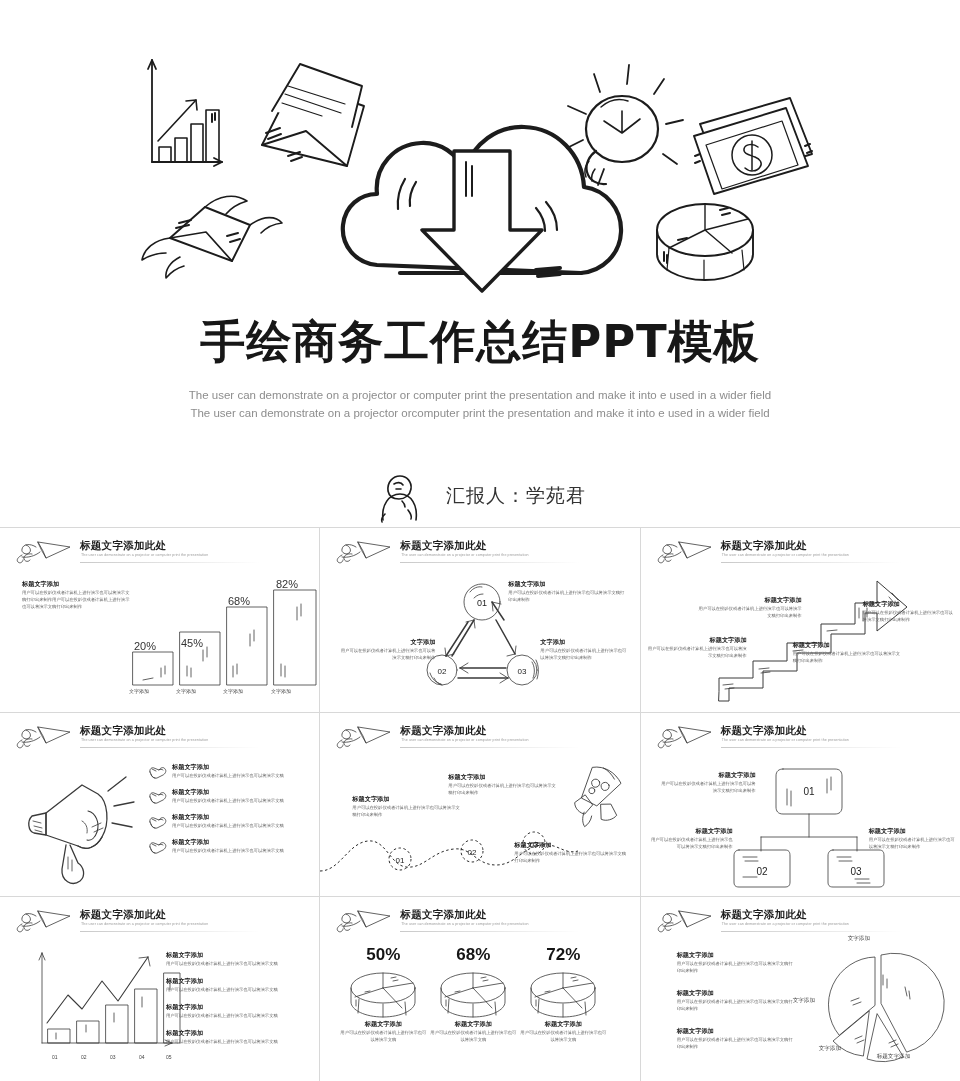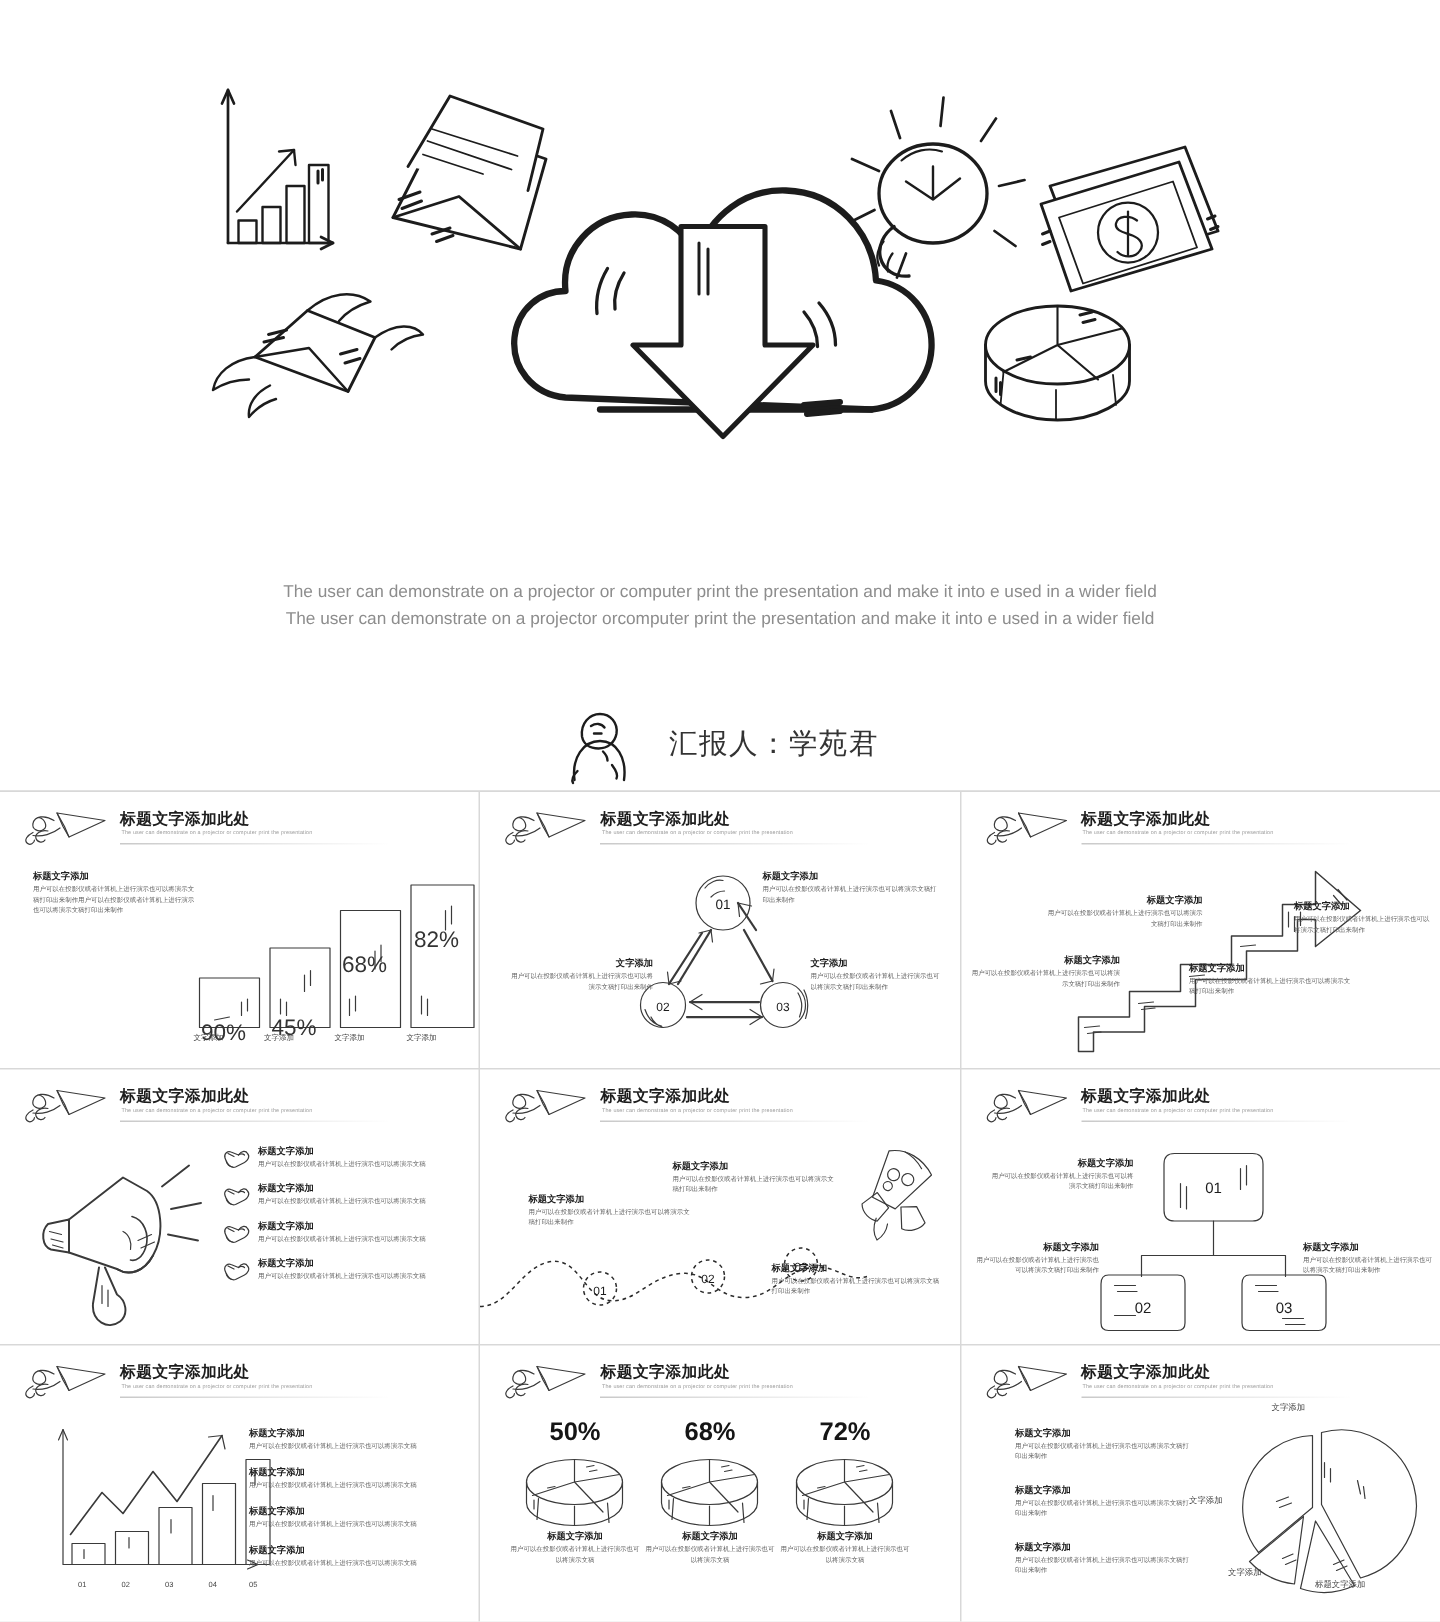--- a/index.html
+++ b/index.html
@@ -52,21 +52,21 @@
              background:linear-gradient(to right,#c9c9c9,#ffffff); }
 
   .sl-body { position:absolute; left:0; top:40px; width:100%; height:140px; }
 
   
   .blk-t { font-size:6.2px; font-weight:bold; color:#1d1d1d; white-space:nowrap; }
   .blk-b { font-size:4.3px; color:#5f5f5f; line-height:7px; }
   .blk { position:absolute; }
   .blk.r { text-align:right; }
 
-  .pct { font-size:15px; color:#333; font-weight:500;margin-top:40px; }
+  .pct { font-size:11px; color:#333; font-weight:500; }
   .axlbl { font-size:5px; color:#444; }
   .bigpct { font-size:17px; font-weight:bold; color:#151515; }
 
   svg { display:block; overflow:visible; }
   .ink { fill:none; stroke:#1c1c1c; stroke-linecap:round; stroke-linejoin:round; }
   .ink-thin { fill:none; stroke:#3a3a3a; stroke-linecap:round; stroke-linejoin:round; stroke-width:.8; }
 </style>
 </head>
 <body>
 
@@ -149,20 +149,21 @@
             <ellipse cx="705" cy="216" rx="48" ry="26" stroke-width="1.9"></ellipse>
             <path d="M657 216 L657 240 c0 14 22 26 48 26 c26 0 48 -12 48 -26 L753 216" stroke-width="1.9"></path>
             <path d="M705 216 L705 190 M705 216 L748 205 M705 216 L669 234 M705 216 L732 239" stroke-width="1.4"></path>
             <path d="M704 266 L704 246 M669 234 l-2 22 M742 236 l2 20" stroke-width="1.2"></path>
             <path d="M720 196 l8 -2 M722 201 l8 -2 M678 226 l9 -2 M664 238 l0 9 M667 241 l0 8"></path>
           </g>
         </g>
       </svg>
     </div>
 
+    <div class="cover-title">手绘商务工作总结PPT模板</div>
     <div class="cover-sub">The user can demonstrate on a projector or computer print the presentation and make it into e used in a wider field The user can demonstrate on a projector orcomputer print the presentation and make it into e used in a wider field</div>
 
     <div class="cover-presenter">
       <span>
         <svg width="46" height="52" viewBox="0 0 46 52">
           <g class="ink" stroke-width="1.6">
             <path d="M14 21 c-1 -9 5 -15 12 -15 c7 0 12 6 11 13 c-1 6 -6 10 -12 10 c-6 0 -10 -3 -11 -8 Z"></path>
             <path d="M20 14 c3 -2 7 -2 9 1 M22 19 l5 0"></path>
             <path d="M9 50 c-2 -15 6 -26 17 -26 c11 0 18 11 16 26"></path>
             <path d="M11 44 c-3 3 -4 6 -3 8 M34 40 c3 4 4 7 3 9"></path>
@@ -206,21 +207,21 @@
               <rect x="55" y="60" width="40" height="53"></rect>
               <rect x="102" y="35" width="40" height="78"></rect>
               <rect x="149" y="18" width="42" height="95"></rect>
               <path d="M36 96 l0 9 M40 94 l0 8 M18 108 l10 -2"></path>
               <path d="M78 78 l0 11 M82 75 l0 10 M62 94 l0 10 M66 96 l0 9"></path>
               <path d="M125 62 l0 12 M129 58 l0 11 M108 94 l0 11 M112 92 l0 10"></path>
               <path d="M172 35 l0 13 M176 32 l0 12 M156 92 l0 12 M160 94 l0 11"></path>
             </g>
           </svg>
         </div>
-        <div class="pct" style="position:absolute;left:134px;top:72px;">90%</div>
+        <div class="pct" style="position:absolute;left:134px;top:72px;">20%</div>
         <div class="pct" style="position:absolute;left:181px;top:69px;">45%</div>
         <div class="pct" style="position:absolute;left:228px;top:27px;">68%</div>
         <div class="pct" style="position:absolute;left:276px;top:10px;">82%</div>
 
         <div class="axlbl" style="position:absolute;left:129px;top:120px;">文字添加</div>
         <div class="axlbl" style="position:absolute;left:176px;top:120px;">文字添加</div>
         <div class="axlbl" style="position:absolute;left:223px;top:120px;">文字添加</div>
         <div class="axlbl" style="position:absolute;left:271px;top:120px;">文字添加</div>
       </div>
     </div>

